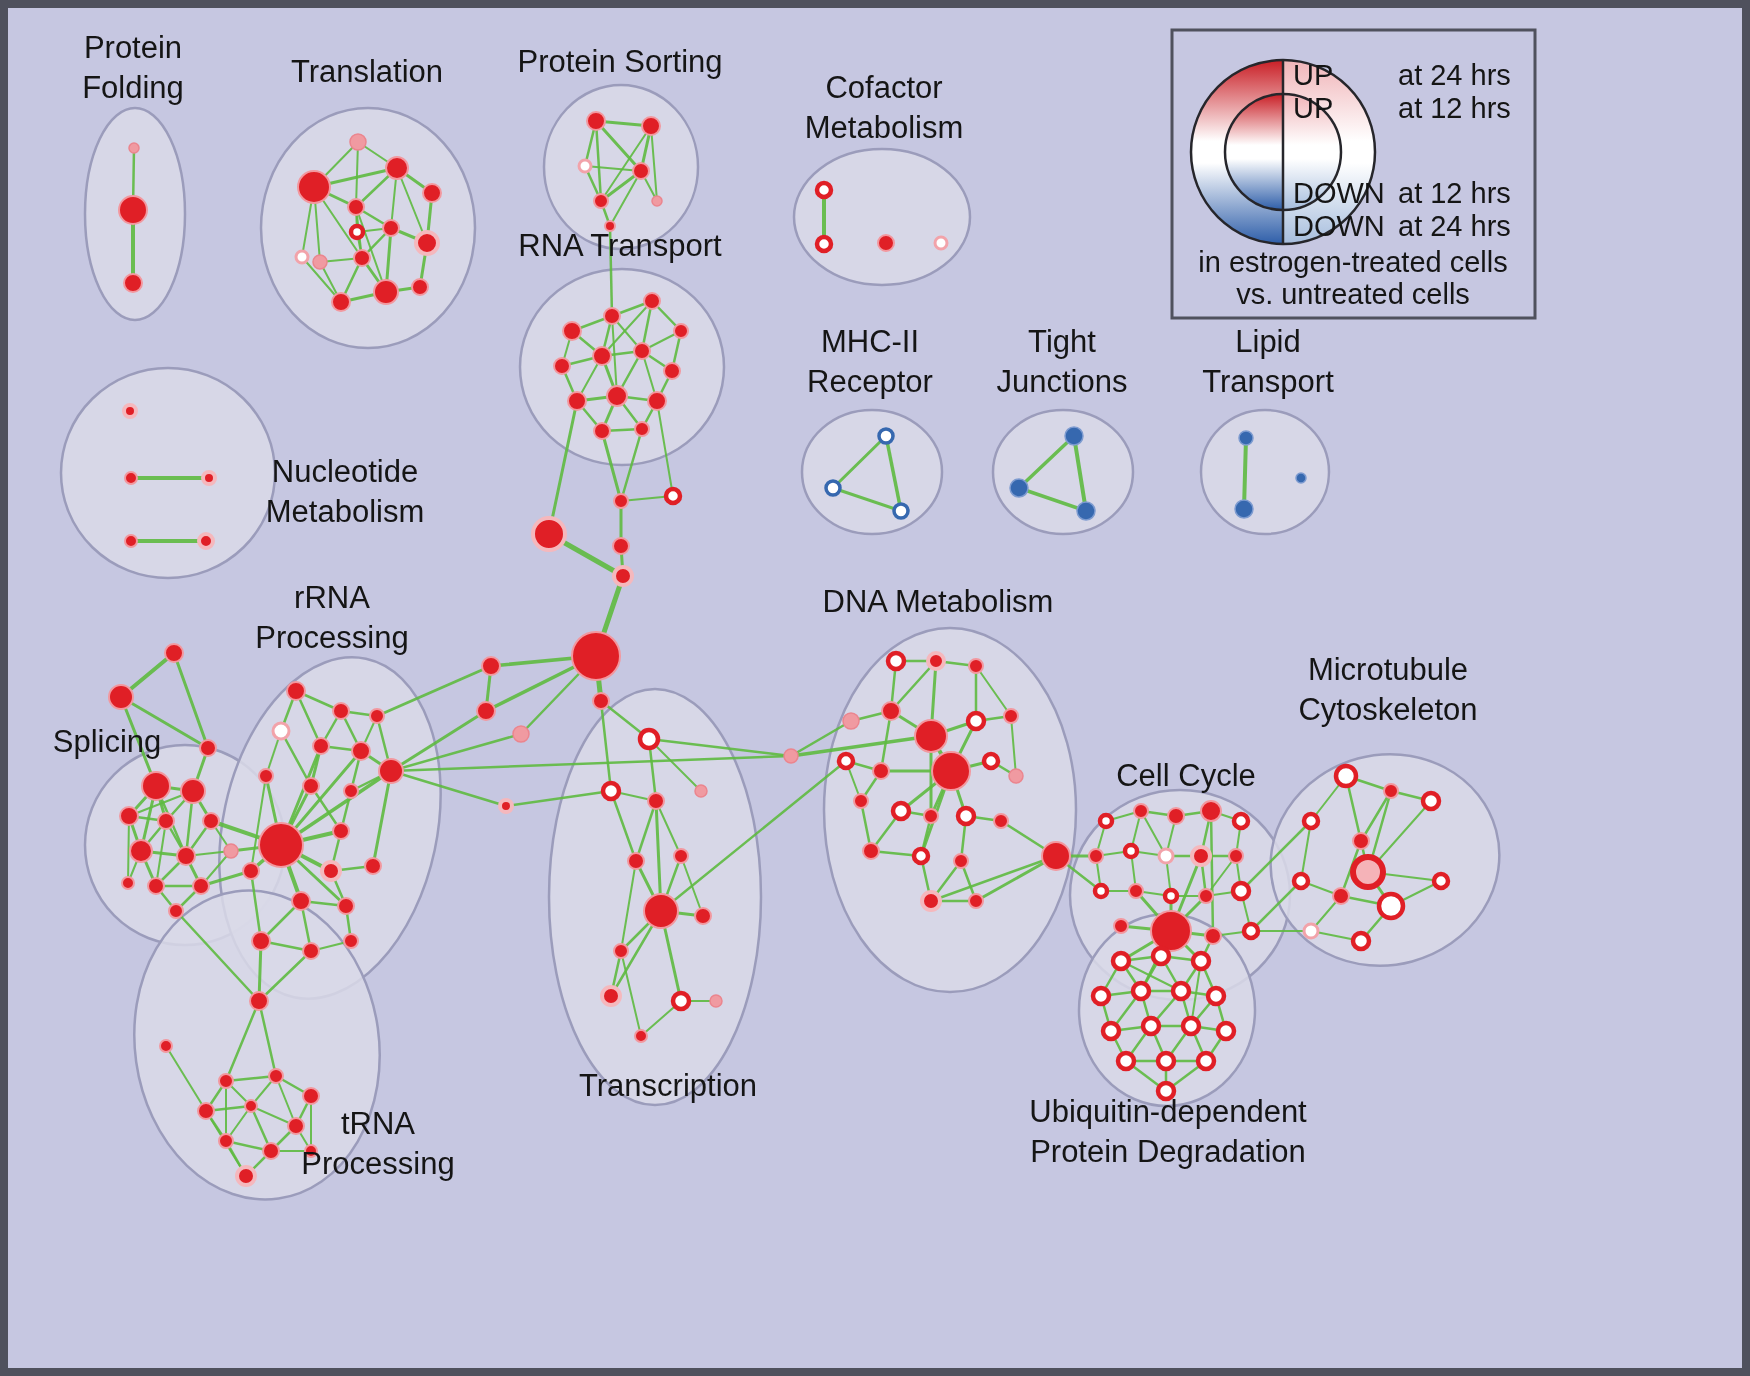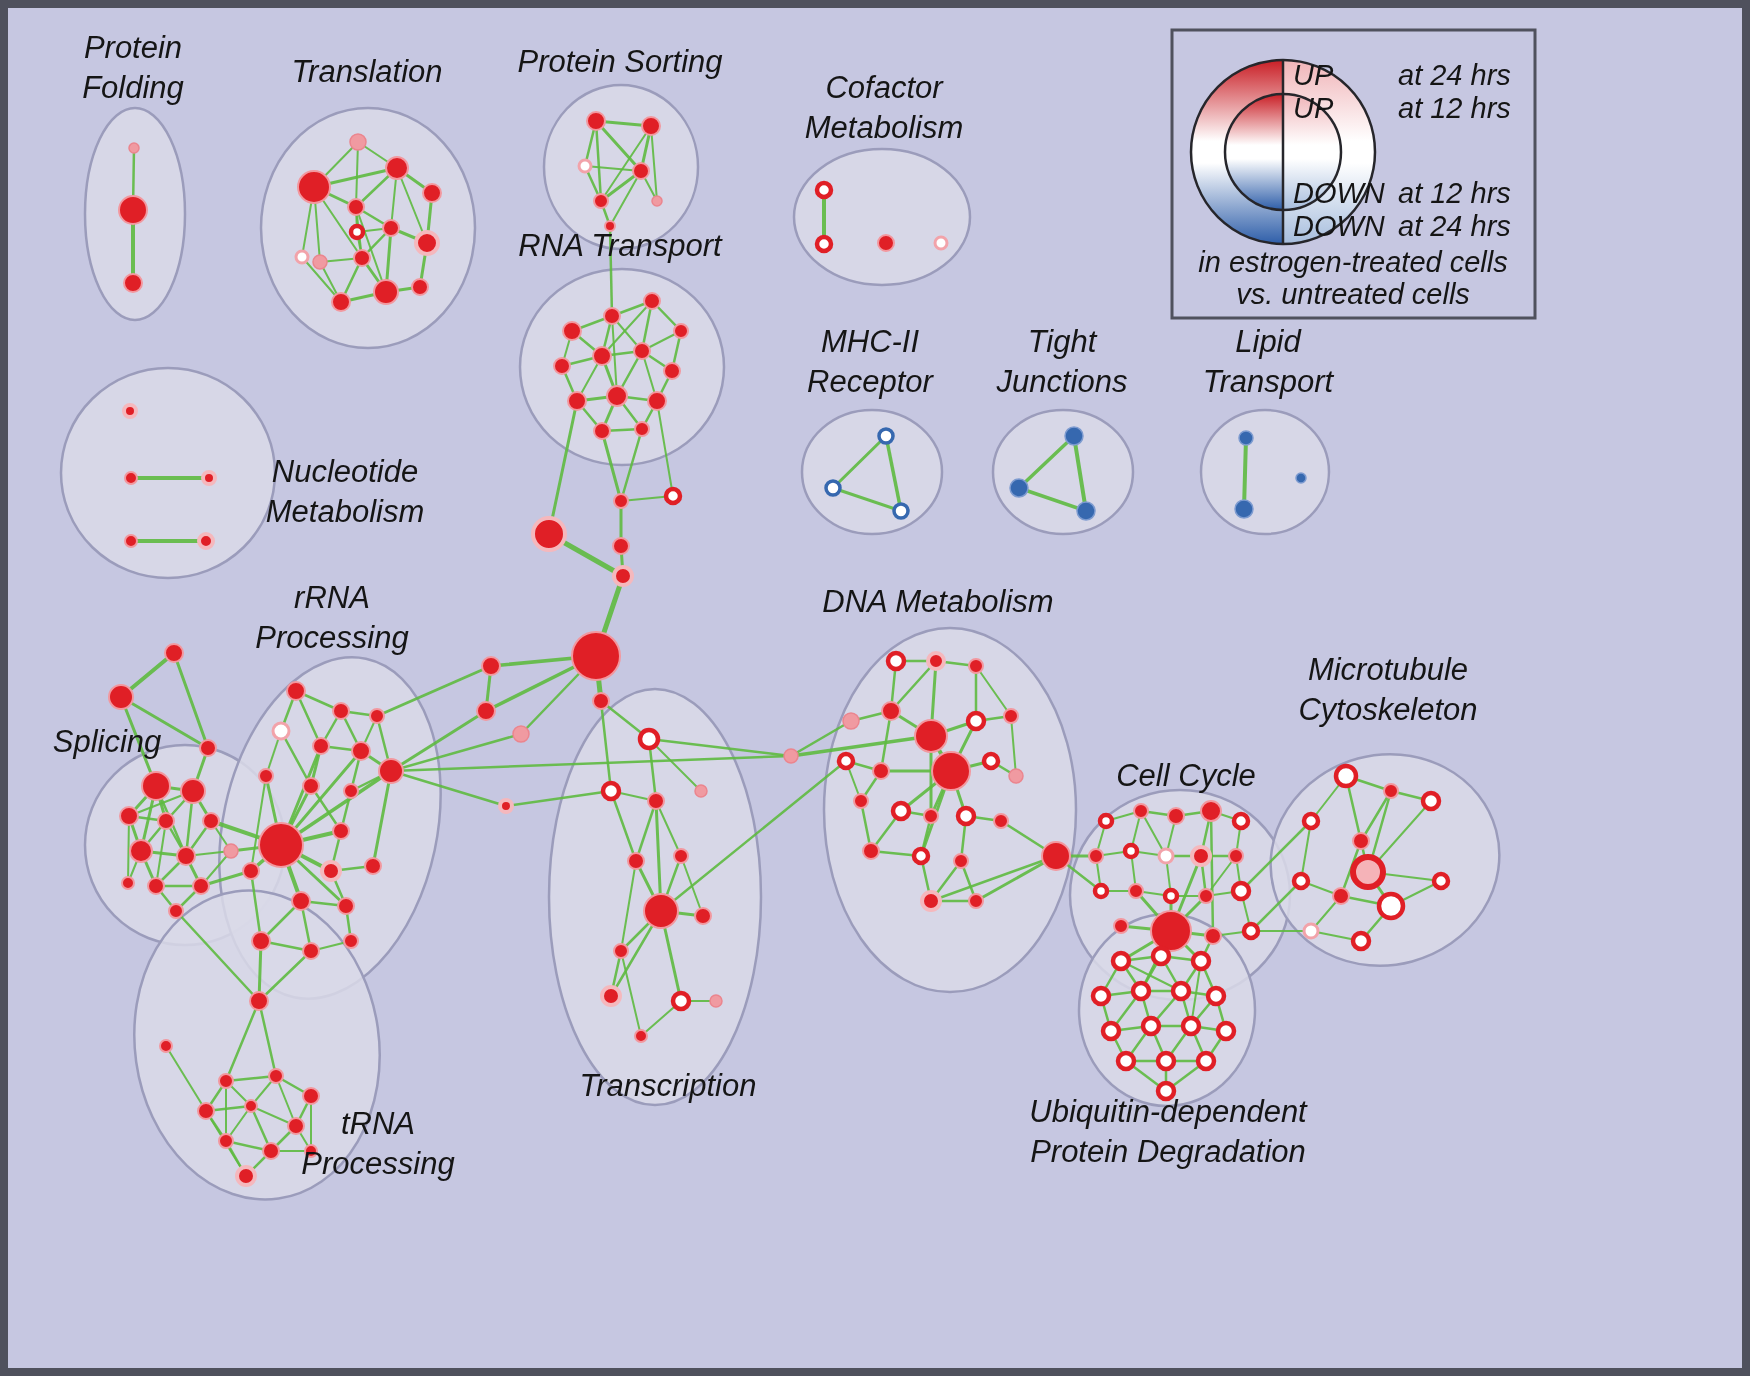--- a/index.html
+++ b/index.html
@@ -1,16 +1,16 @@
 <!DOCTYPE html>
 <html><head>
 <meta charset="utf-8">
 <style>
   html,body{margin:0;padding:0;background:#ffffff;}
-  .figure{width:1750px;height:1376px;position:relative;font-style:italic;}
+  .figure{width:1750px;height:1376px;position:relative;}
   svg{display:block;}
   text{font-family:"Liberation Sans",sans-serif;}
   .lg{font-size:29px;fill:#151515;}
   .lg-c{font-size:29px;fill:#151515;text-anchor:middle;}
 </style>
 </head>
 <body>
 
 <div class="figure">
   <svg id="net" width="1750" height="1376" viewBox="0 0 1750 1376">

